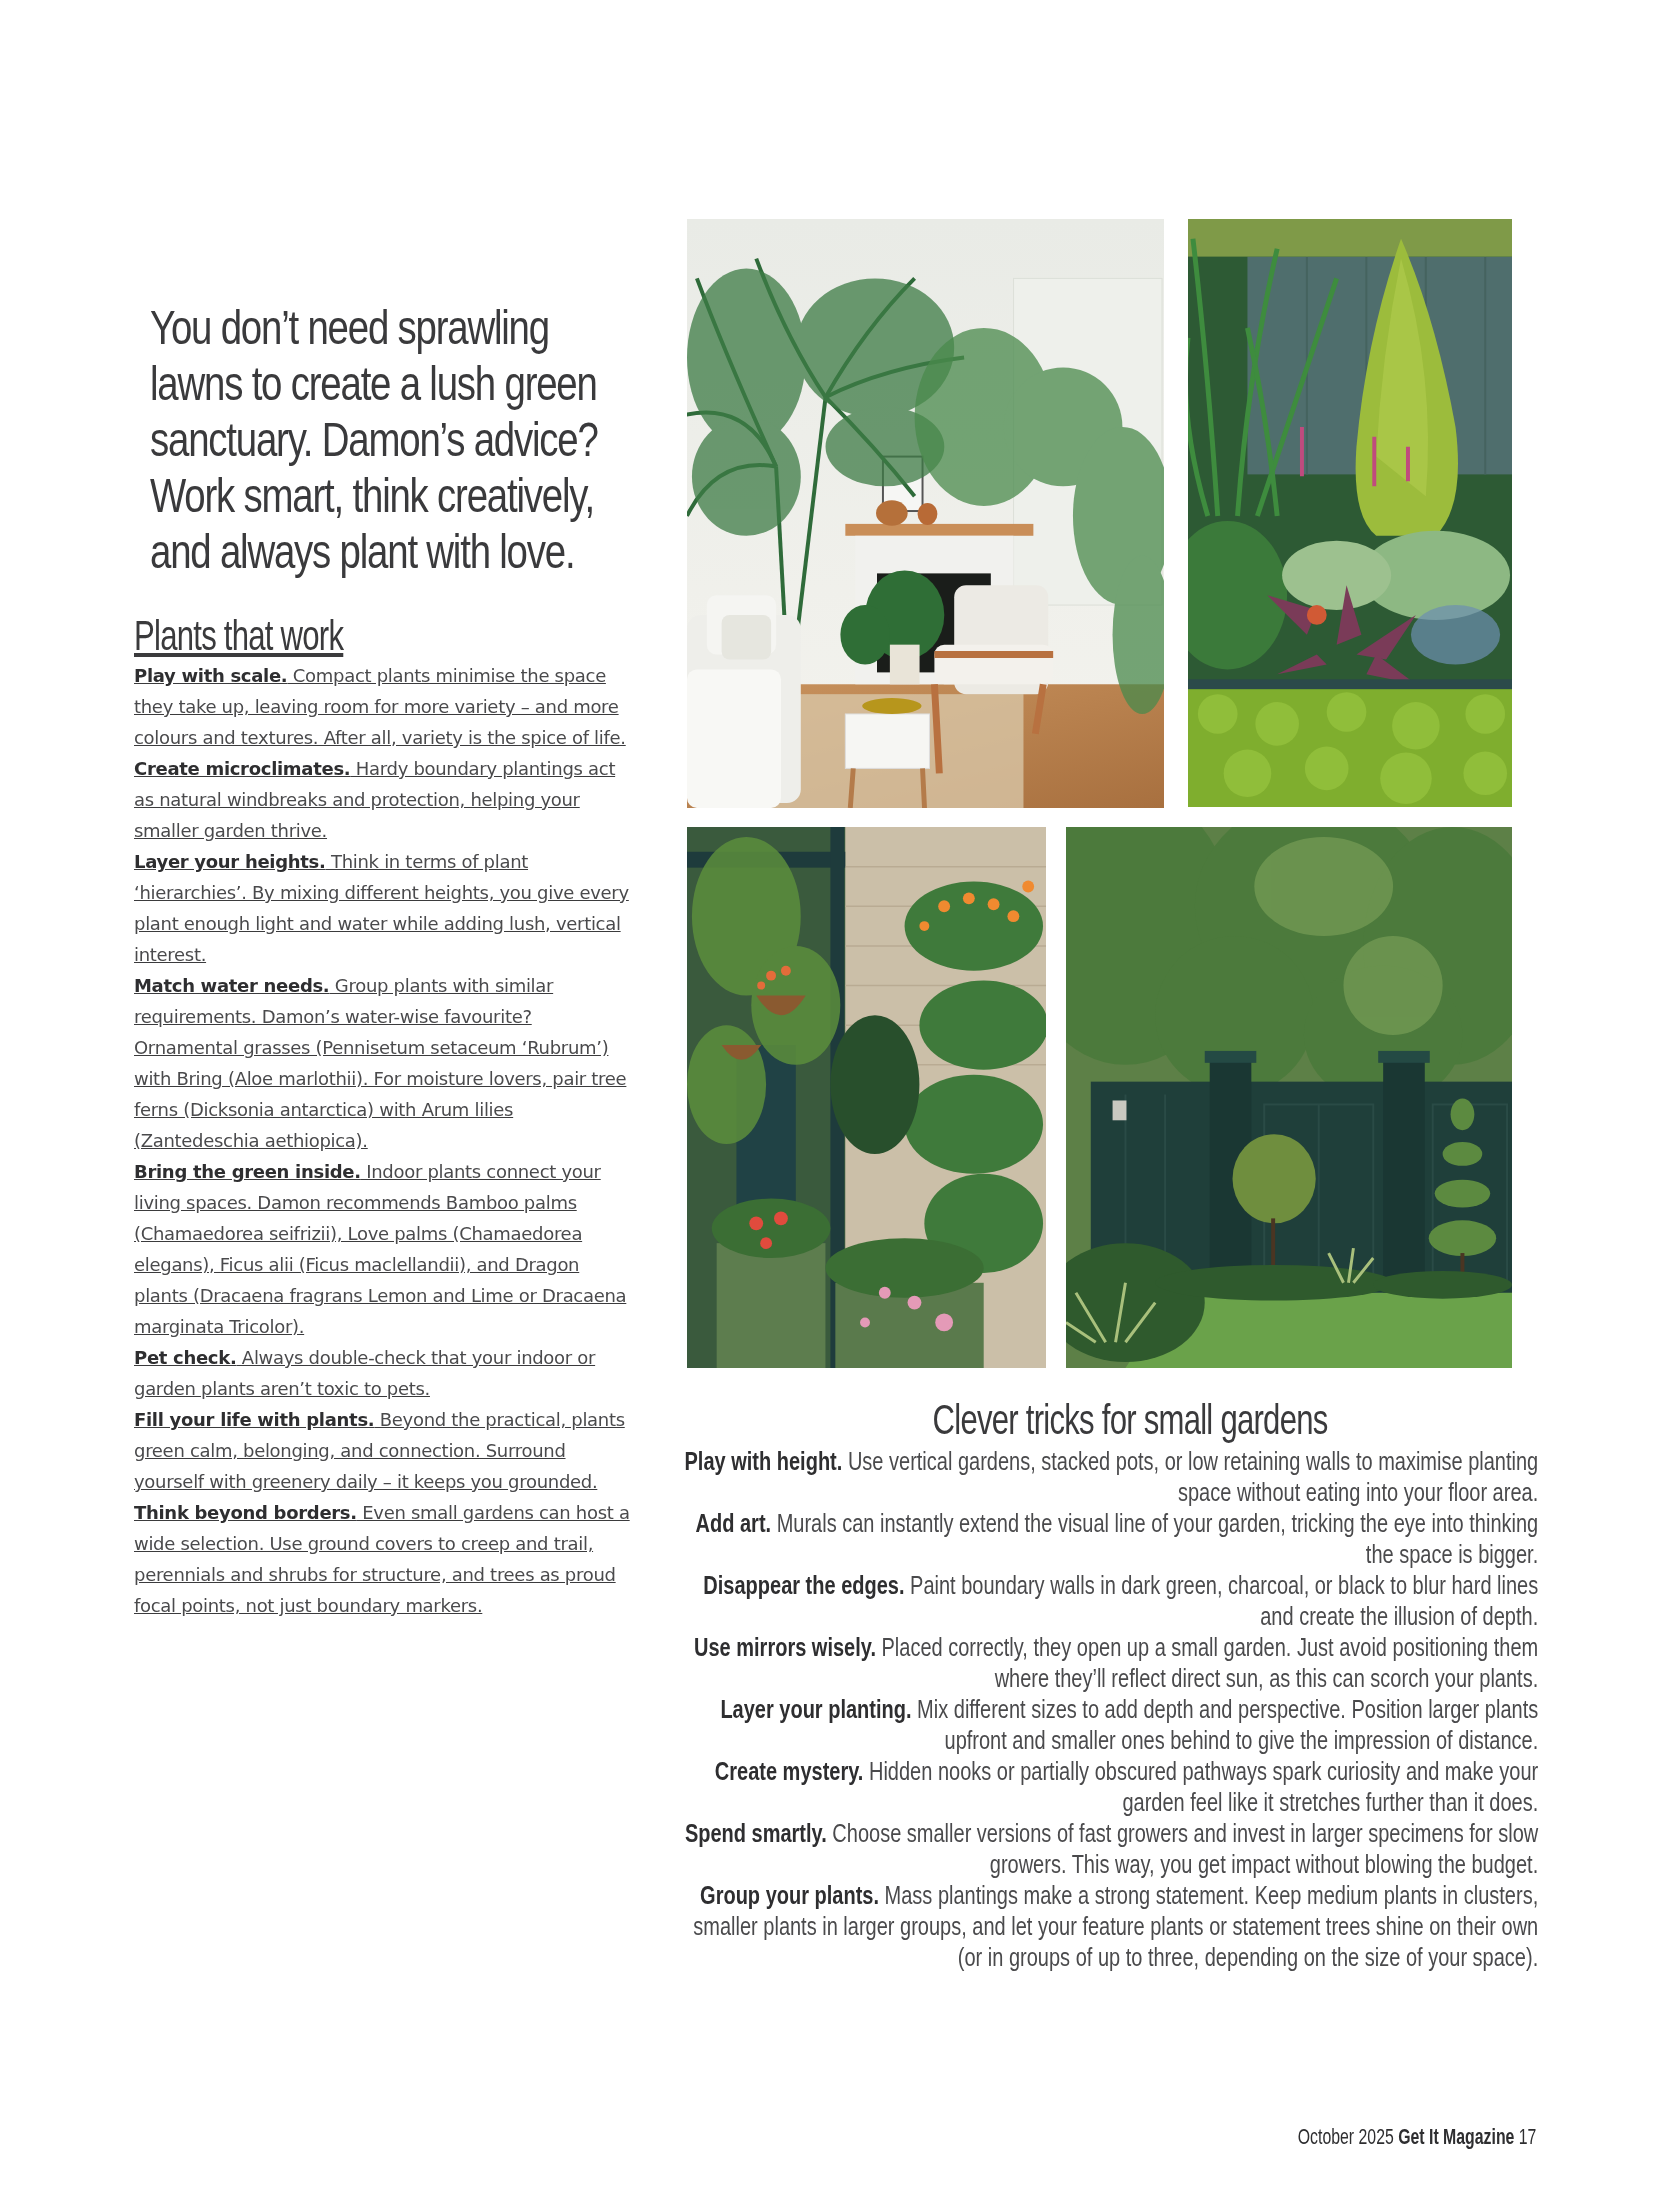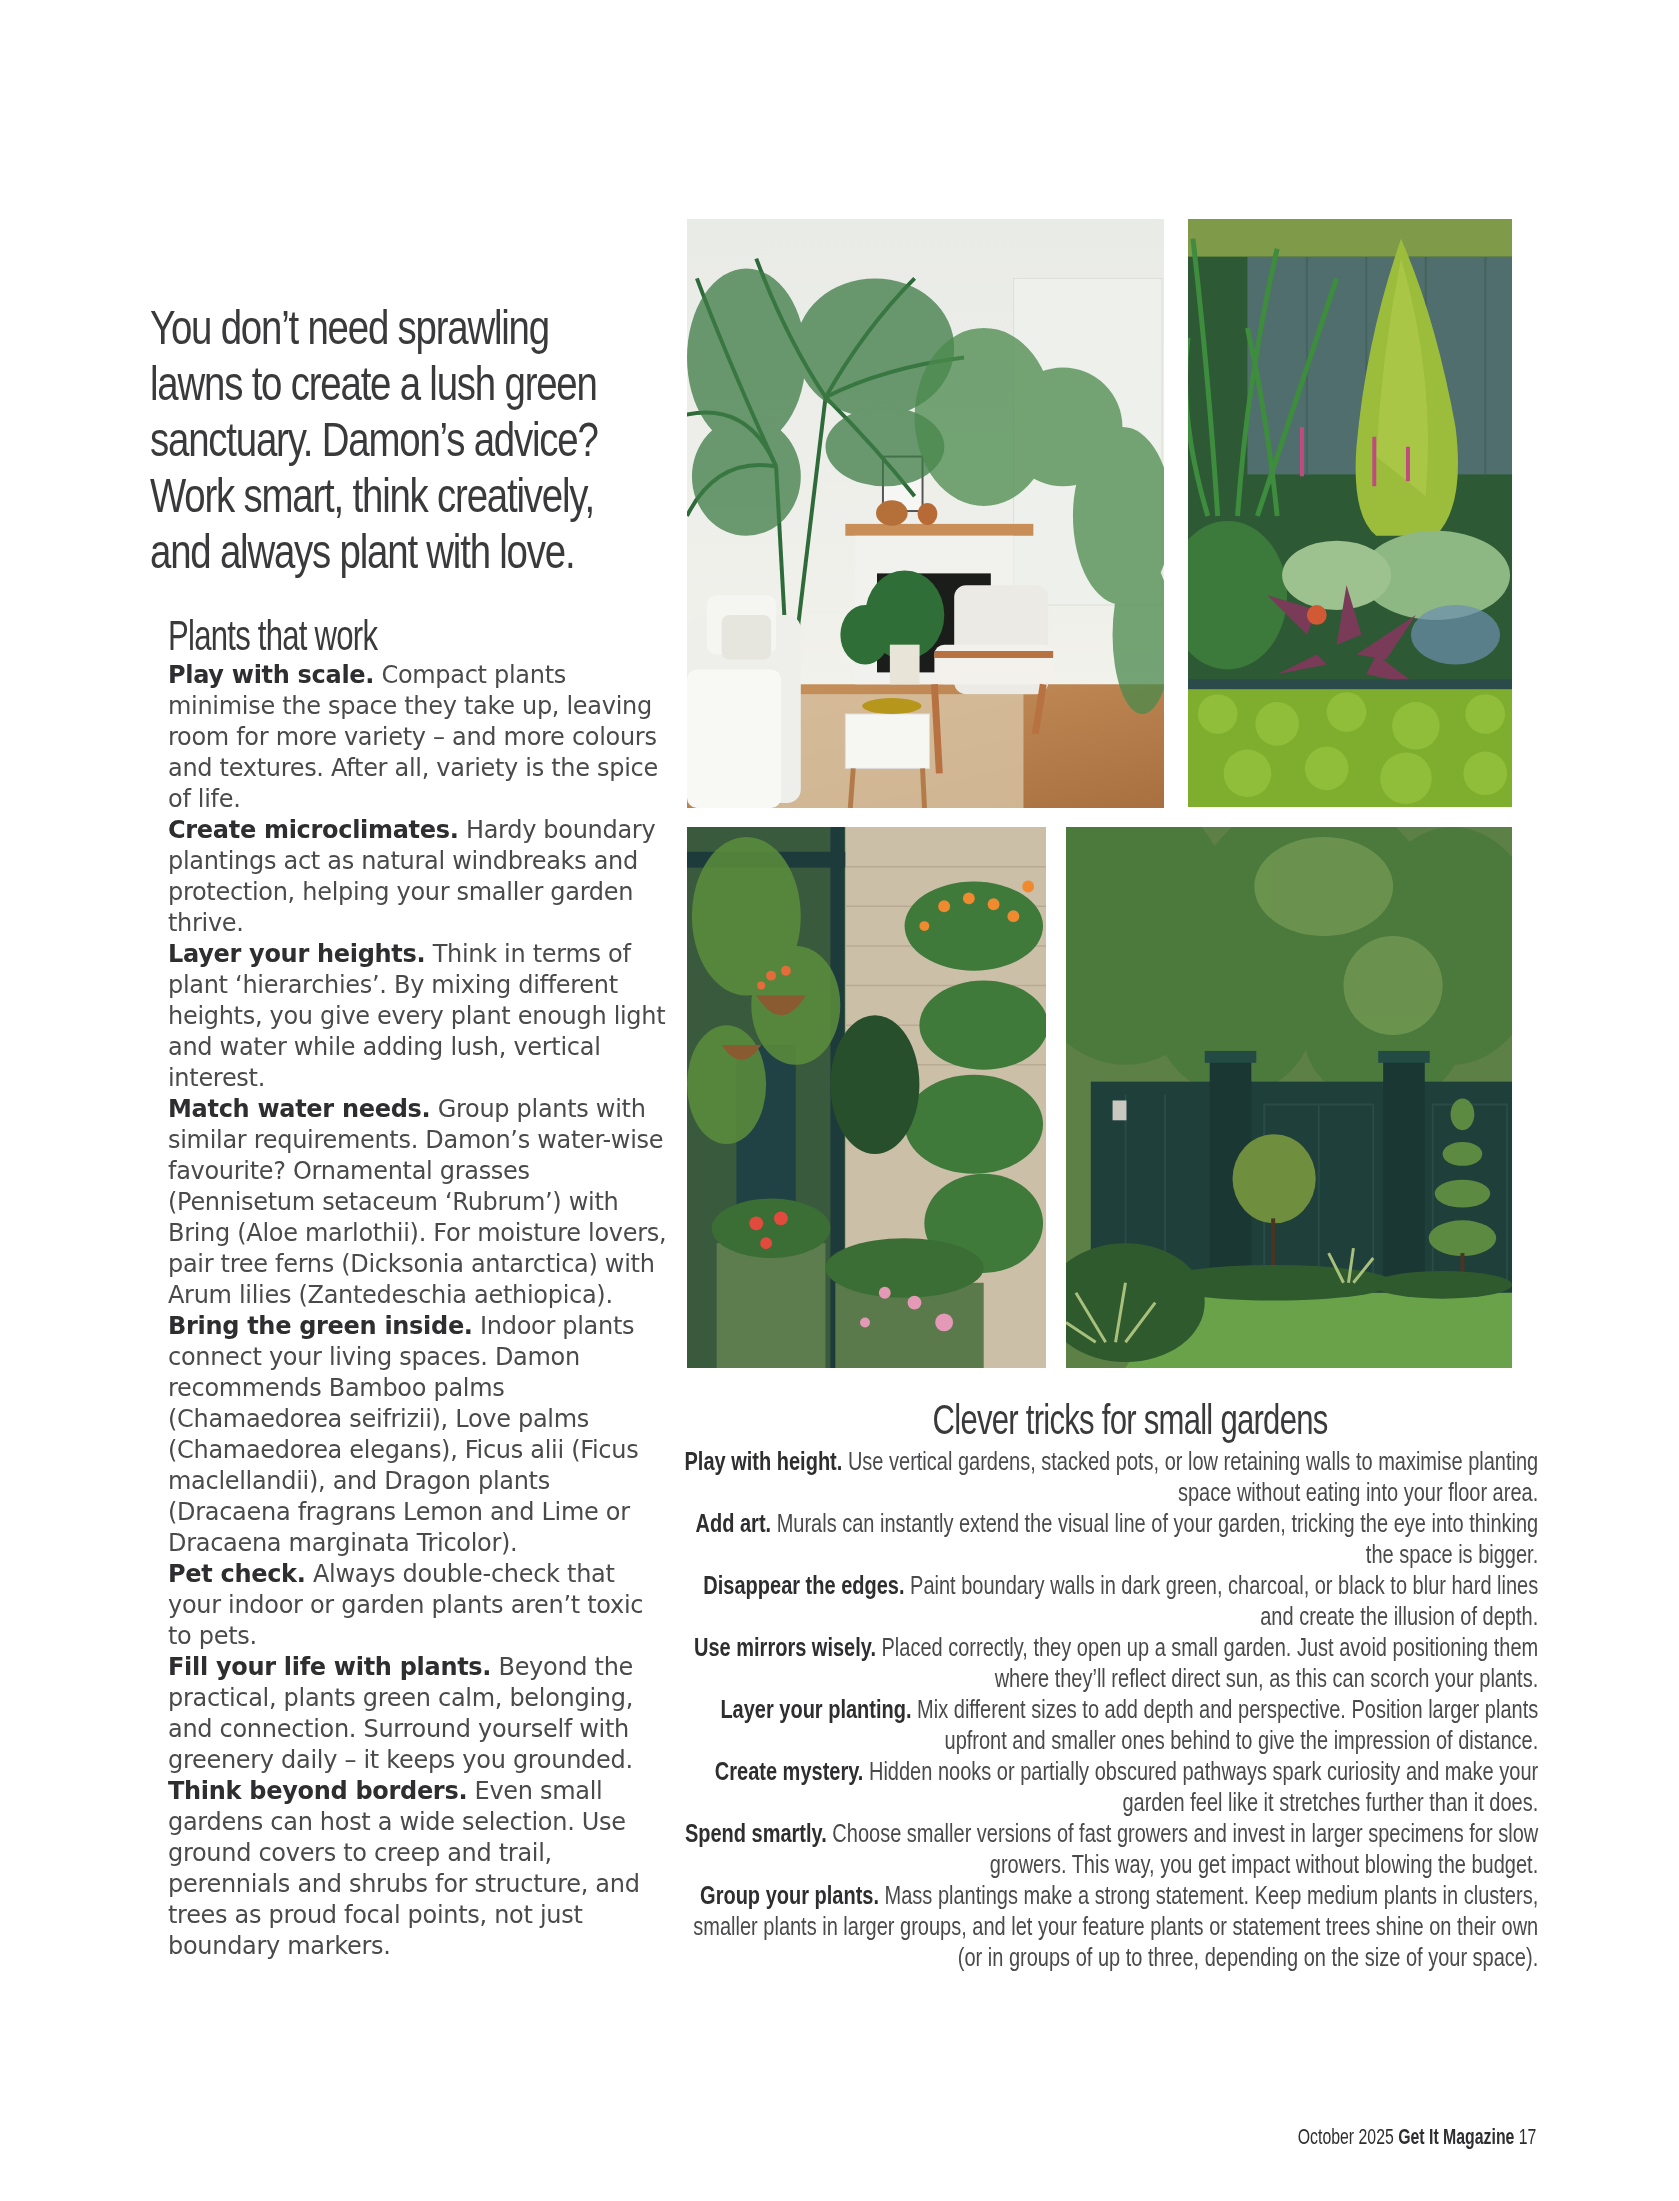--- a/index.html
+++ b/index.html
@@ -6,23 +6,23 @@
   body { width: 1679px; height: 2202px; position: relative; overflow: hidden;
          font-family: "DejaVu Sans", sans-serif; color: #3b3b3d; }
   .intro { position: absolute; left: 150px; top: 300px; width: 515px;
            font-family: "Liberation Sans", sans-serif; font-weight: 300;
            font-size: 48px; line-height: 56px; letter-spacing: -1.5px;
            transform: scaleX(0.80); transform-origin: left top; width: 644px;
            color: #3a3a3c; }
   .h2 { font-family: "Liberation Sans", sans-serif; font-size: 42px; line-height: 48px;
         color: #3a3a3c; transform: scaleX(0.74); transform-origin: left top;
         white-space: nowrap; letter-spacing: -1px; }
-  .left-col { position: absolute; left: 168px; top: 612px; width: 500px; }
+  .left-col { position: absolute; left: 134px; top: 612px; width: 500px; text-decoration: underline; }
   .left-col .h2 { margin-bottom: 0px; height: 48px; }
-  .left-col .para { font-family: "DejaVu Sans", sans-serif; font-size: 24px;
+  .left-col .para { font-family: "DejaVu Sans", sans-serif; font-size: 18px;
                     line-height: 31px; color: #4a4a4c; letter-spacing: -0.3px; }
   .left-col .para b { color: #2e2e30; font-weight: bold; }
   .right-col { position: absolute; left: 683px; top: 1396px; width: 871px; text-align: right; }
   .right-col .h2 { height: 50px; }
   .right-col .body-wrap { transform: scaleX(0.80); transform-origin: left top; width: 1069px; }
   .right-col .para { font-family: "Liberation Sans", sans-serif; font-size: 25px;
                      line-height: 31px; color: #4a4a4c; }
   .right-col .para b { color: #2e2e30; }
   .photo { position: absolute; overflow: hidden; }
   .photo svg { width: 100%; height: 100%; display: block; }

